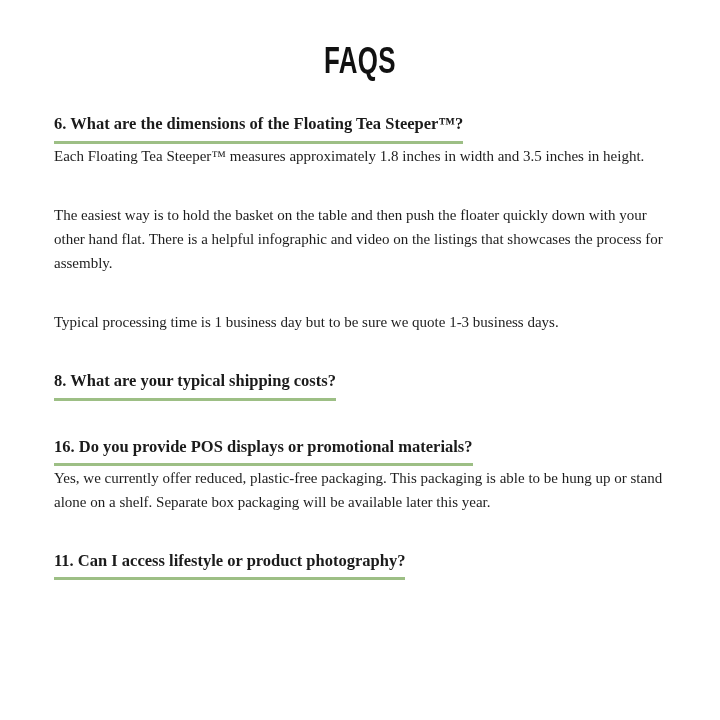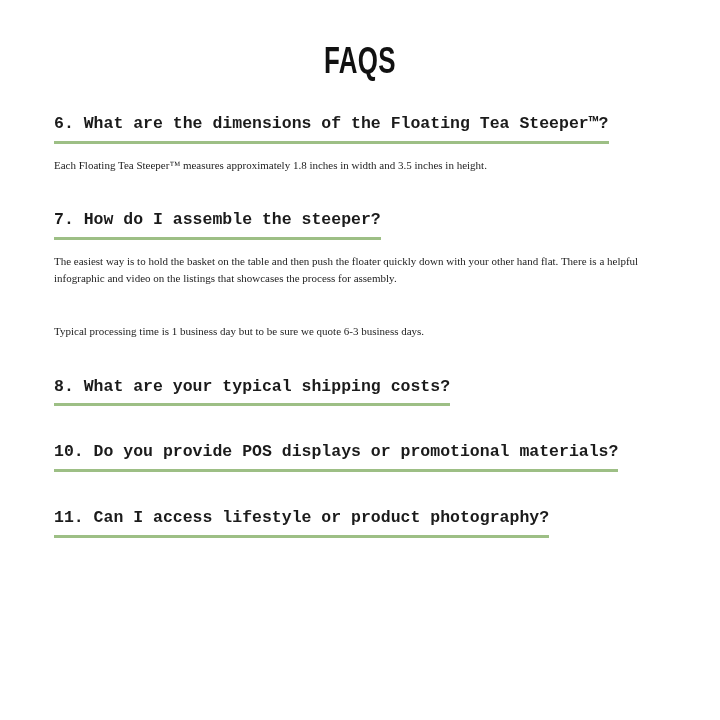--- a/index.html
+++ b/index.html
@@ -34,63 +34,63 @@
     display: inline-block;
     transform: scaleX(0.72);
     transform-origin: center;
   }
   .faq-item {
     margin-bottom: 36px;
   }
   .faq-question {
     display: inline-block;
     margin: 0;
-    font-family: Liberation Mono, monospace;
+    font-family: Liberation Serif, serif;
     font-weight: 700;
     font-size: 16.5px;
     line-height: 1.25;
     color: #1b1b1b;
     padding-bottom: 6px;
     border-bottom: 3px solid var(--accent);
   }
   .faq-answer {
-    margin: 13px 0 0 0;
-    font-size: 11px;
+    margin: 1px 0 0 0;
+    font-size: 15px;
     line-height: 1.58;
     color: #1d1d1d;
     max-width: 616px;
   }
 </style>
 </head>
 <body style="--accent: #9dbf85; color: rgb(29, 29, 29); background: rgb(255, 255, 255);">
 
 <div class="page">
 
   <h1 class="page-title"><span class="condensed">FAQS</span></h1>
 
   <section class="faq-item">
     <h3 class="faq-question">6. What are the dimensions of the Floating Tea Steeper™?</h3>
     <p class="faq-answer">Each Floating Tea Steeper™ measures approximately 1.8 inches in width and 3.5 inches in height.</p>
   </section>
 
   <section class="faq-item">
-    <h3 class="faq-question">7. How do I assemble the steeper?</h3>
     <p class="faq-answer">The easiest way is to hold the basket on the table and then push the floater quickly down with your other hand flat. There is a helpful infographic and video on the listings that showcases the process for assembly.</p>
   </section>
 
   <section class="faq-item">
-    <p class="faq-answer">Typical processing time is 1 business day but to be sure we quote 6-3 business days.</p>
+    <p class="faq-answer">Typical processing time is 1 business day but to be sure we quote 1-3 business days.</p>
   </section>
 
   <section class="faq-item">
     <h3 class="faq-question">8. What are your typical shipping costs?</h3>
   </section>
 
   <section class="faq-item">
-    <h3 class="faq-question">10. Do you provide POS displays or promotional materials?</h3>
+    <h3 class="faq-question">16. Do you provide POS displays or promotional materials?</h3>
+    <p class="faq-answer">Yes, we currently offer reduced, plastic-free packaging. This packaging is able to be hung up or stand alone on a shelf. Separate box packaging will be available later this year.</p>
   </section>
 
   <section class="faq-item">
     <h3 class="faq-question">11. Can I access lifestyle or product photography?</h3>
     
   </section>
 
 </div>
 
 </body></html>

